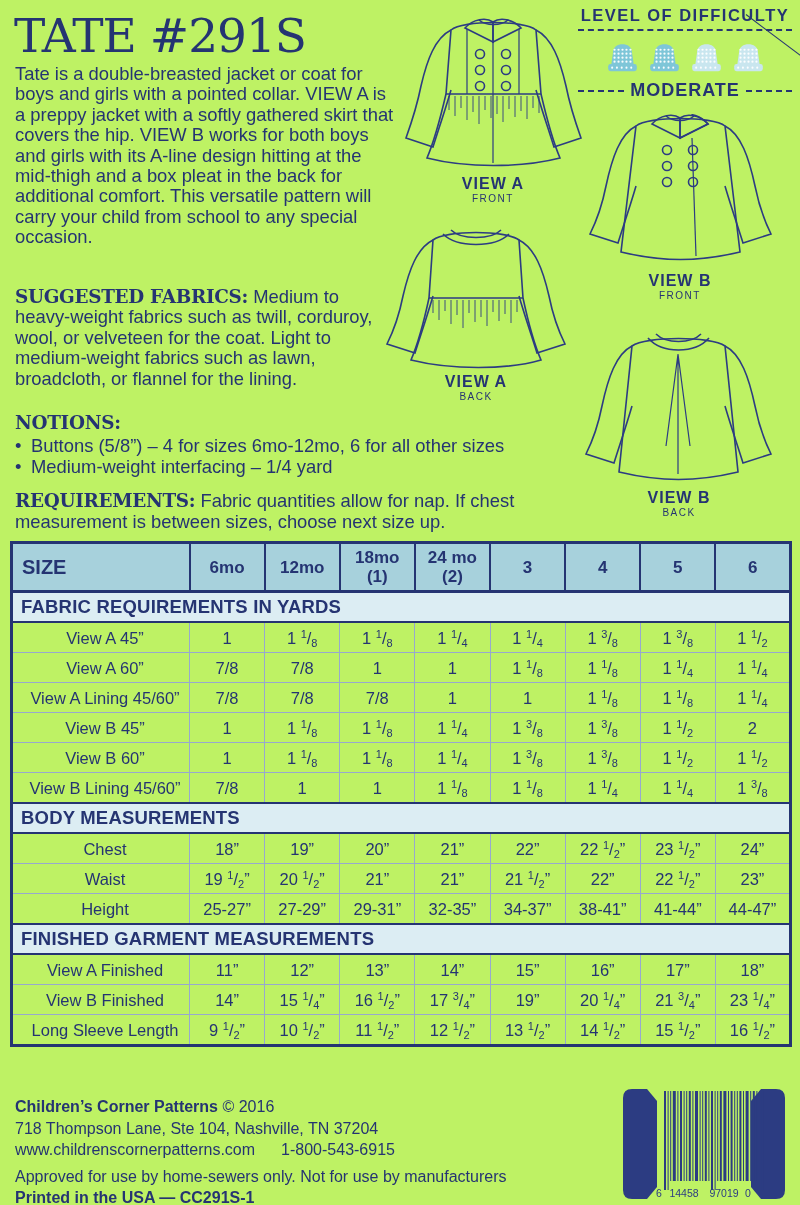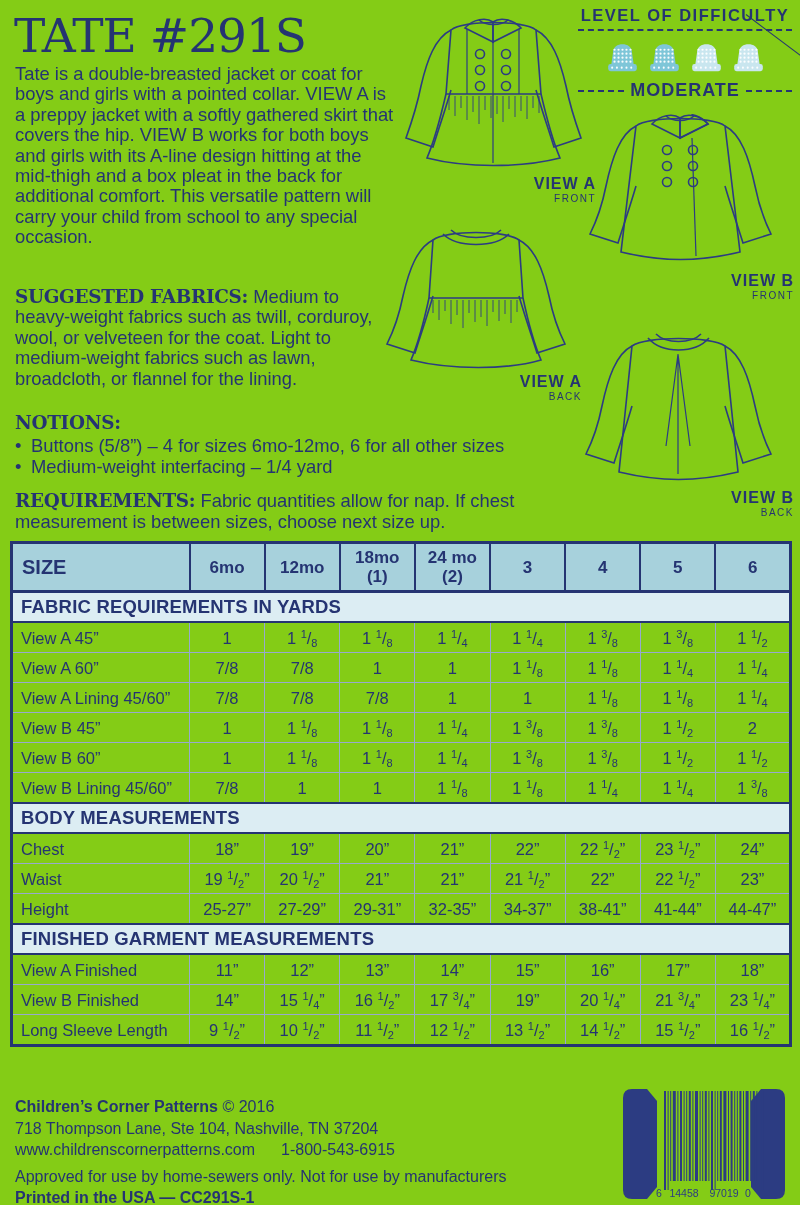--- a/index.html
+++ b/index.html
@@ -2,21 +2,21 @@
 <html><head>
 <meta charset="utf-8">
 <style>
   :root{
     --ink:#253472;
     --grid:#97a9ce;
     --hdrbg:#a7d1dc;
     --secbg:#dcedf3;
   }
   html,body{margin:0;padding:0;background:#fff;}
-  .sheet{position:relative;width:800px;height:1205px;background:#84cc16;overflow:hidden;
+  .sheet{position:relative;width:800px;height:1205px;background:#bef264;overflow:hidden;
          color:var(--ink);font-family:"Liberation Sans",sans-serif;}
   .abs{position:absolute;}
 
   
   .title{left:14px;top:8px;font-family:"DejaVu Serif",serif;font-weight:500;
          font-size:47px;letter-spacing:-1px;}
   .desc{left:15px;top:64px;width:382px;font-size:18.4px;line-height:20.4px;}
   .para{left:15px;top:287px;width:376px;font-size:18.4px;line-height:20.4px;}
   .lead{font-family:"DejaVu Serif",serif;font-weight:bold;letter-spacing:-0.3px;}
   .notions{left:15px;top:412px;width:590px;font-size:18.4px;line-height:21px;}
@@ -29,21 +29,21 @@
   
   .difficulty{left:578px;top:6px;width:214px;text-align:center;}
   .diff-label{font-size:16.5px;letter-spacing:1.5px;font-weight:bold;padding-bottom:4px;}
   .diff-rule{border-top:2px dashed var(--ink);margin:0 0 6px 0;}
   .thimbles{display:flex;justify-content:center;gap:7px;height:38px;align-items:flex-end;}
   .mod-row{display:flex;align-items:center;gap:6px;margin-top:5px;}
   .mod-row .dashline{flex:1;border-top:2px dashed var(--ink);}
   .mod-label{font-size:18px;letter-spacing:1px;font-weight:bold;}
 
   
-  .fig{text-align:right;}
+  .fig{text-align:center;}
   .fig svg{display:block;margin:0 auto;}
   .cap1{font-size:16px;font-weight:bold;letter-spacing:1px;margin-top:3px;}
   .cap2{font-size:10px;letter-spacing:1.5px;}
   .fig-a-front{left:390px;top:12px;width:206px;}
   .fig-b-front{left:566px;top:106px;width:228px;}
   .fig-a-back{left:370px;top:220px;width:212px;}
   .fig-b-back{left:564px;top:324px;width:230px;}
   .corner-line{left:746px;top:14px;width:70px;border-top:1.5px solid var(--ink);
                transform:rotate(37deg);transform-origin:left center;}
 
@@ -54,21 +54,21 @@
   col.c0{width:178px;}
   tr.hdr th{background:var(--hdrbg);border-left:2px solid var(--ink);
             border-bottom:3px solid var(--ink);font-size:17px;font-weight:bold;
             height:46px;white-space:pre-line;line-height:19px;}
   tr.hdr th.c0{border-left:none;text-align:left;padding-left:9px;font-size:20px;}
   tr.sec td{background:var(--secbg);border-top:2px solid var(--ink);
             border-bottom:2px solid var(--ink);font-size:18.5px;font-weight:bold;
             padding:3px 0 3px 8px;letter-spacing:0.2px;margin-top:44px;}
   tr.datarow td{border:1px solid var(--grid);font-size:16.5px;text-align:center;
                 height:29px;line-height:20px;}
-  tr.datarow td.c0{border-left:none;text-align:left;padding-left:8px;}
+  tr.datarow td.c0{border-left:none;text-align:center;padding-left:8px;}
   tr.datarow td:last-child{border-right:none;}
   td sup{font-size:11px;line-height:0;}
   td sub{font-size:11px;line-height:0;vertical-align:-3px;}
 
   
   .footer{left:15px;top:1096px;width:600px;font-size:16px;line-height:21.5px;}
   .footer .b{font-weight:bold;}
   .footer .gap{display:inline-block;width:26px;}
   .approval{margin-top:5px;}
   .barcode{left:616px;top:1086px;}

